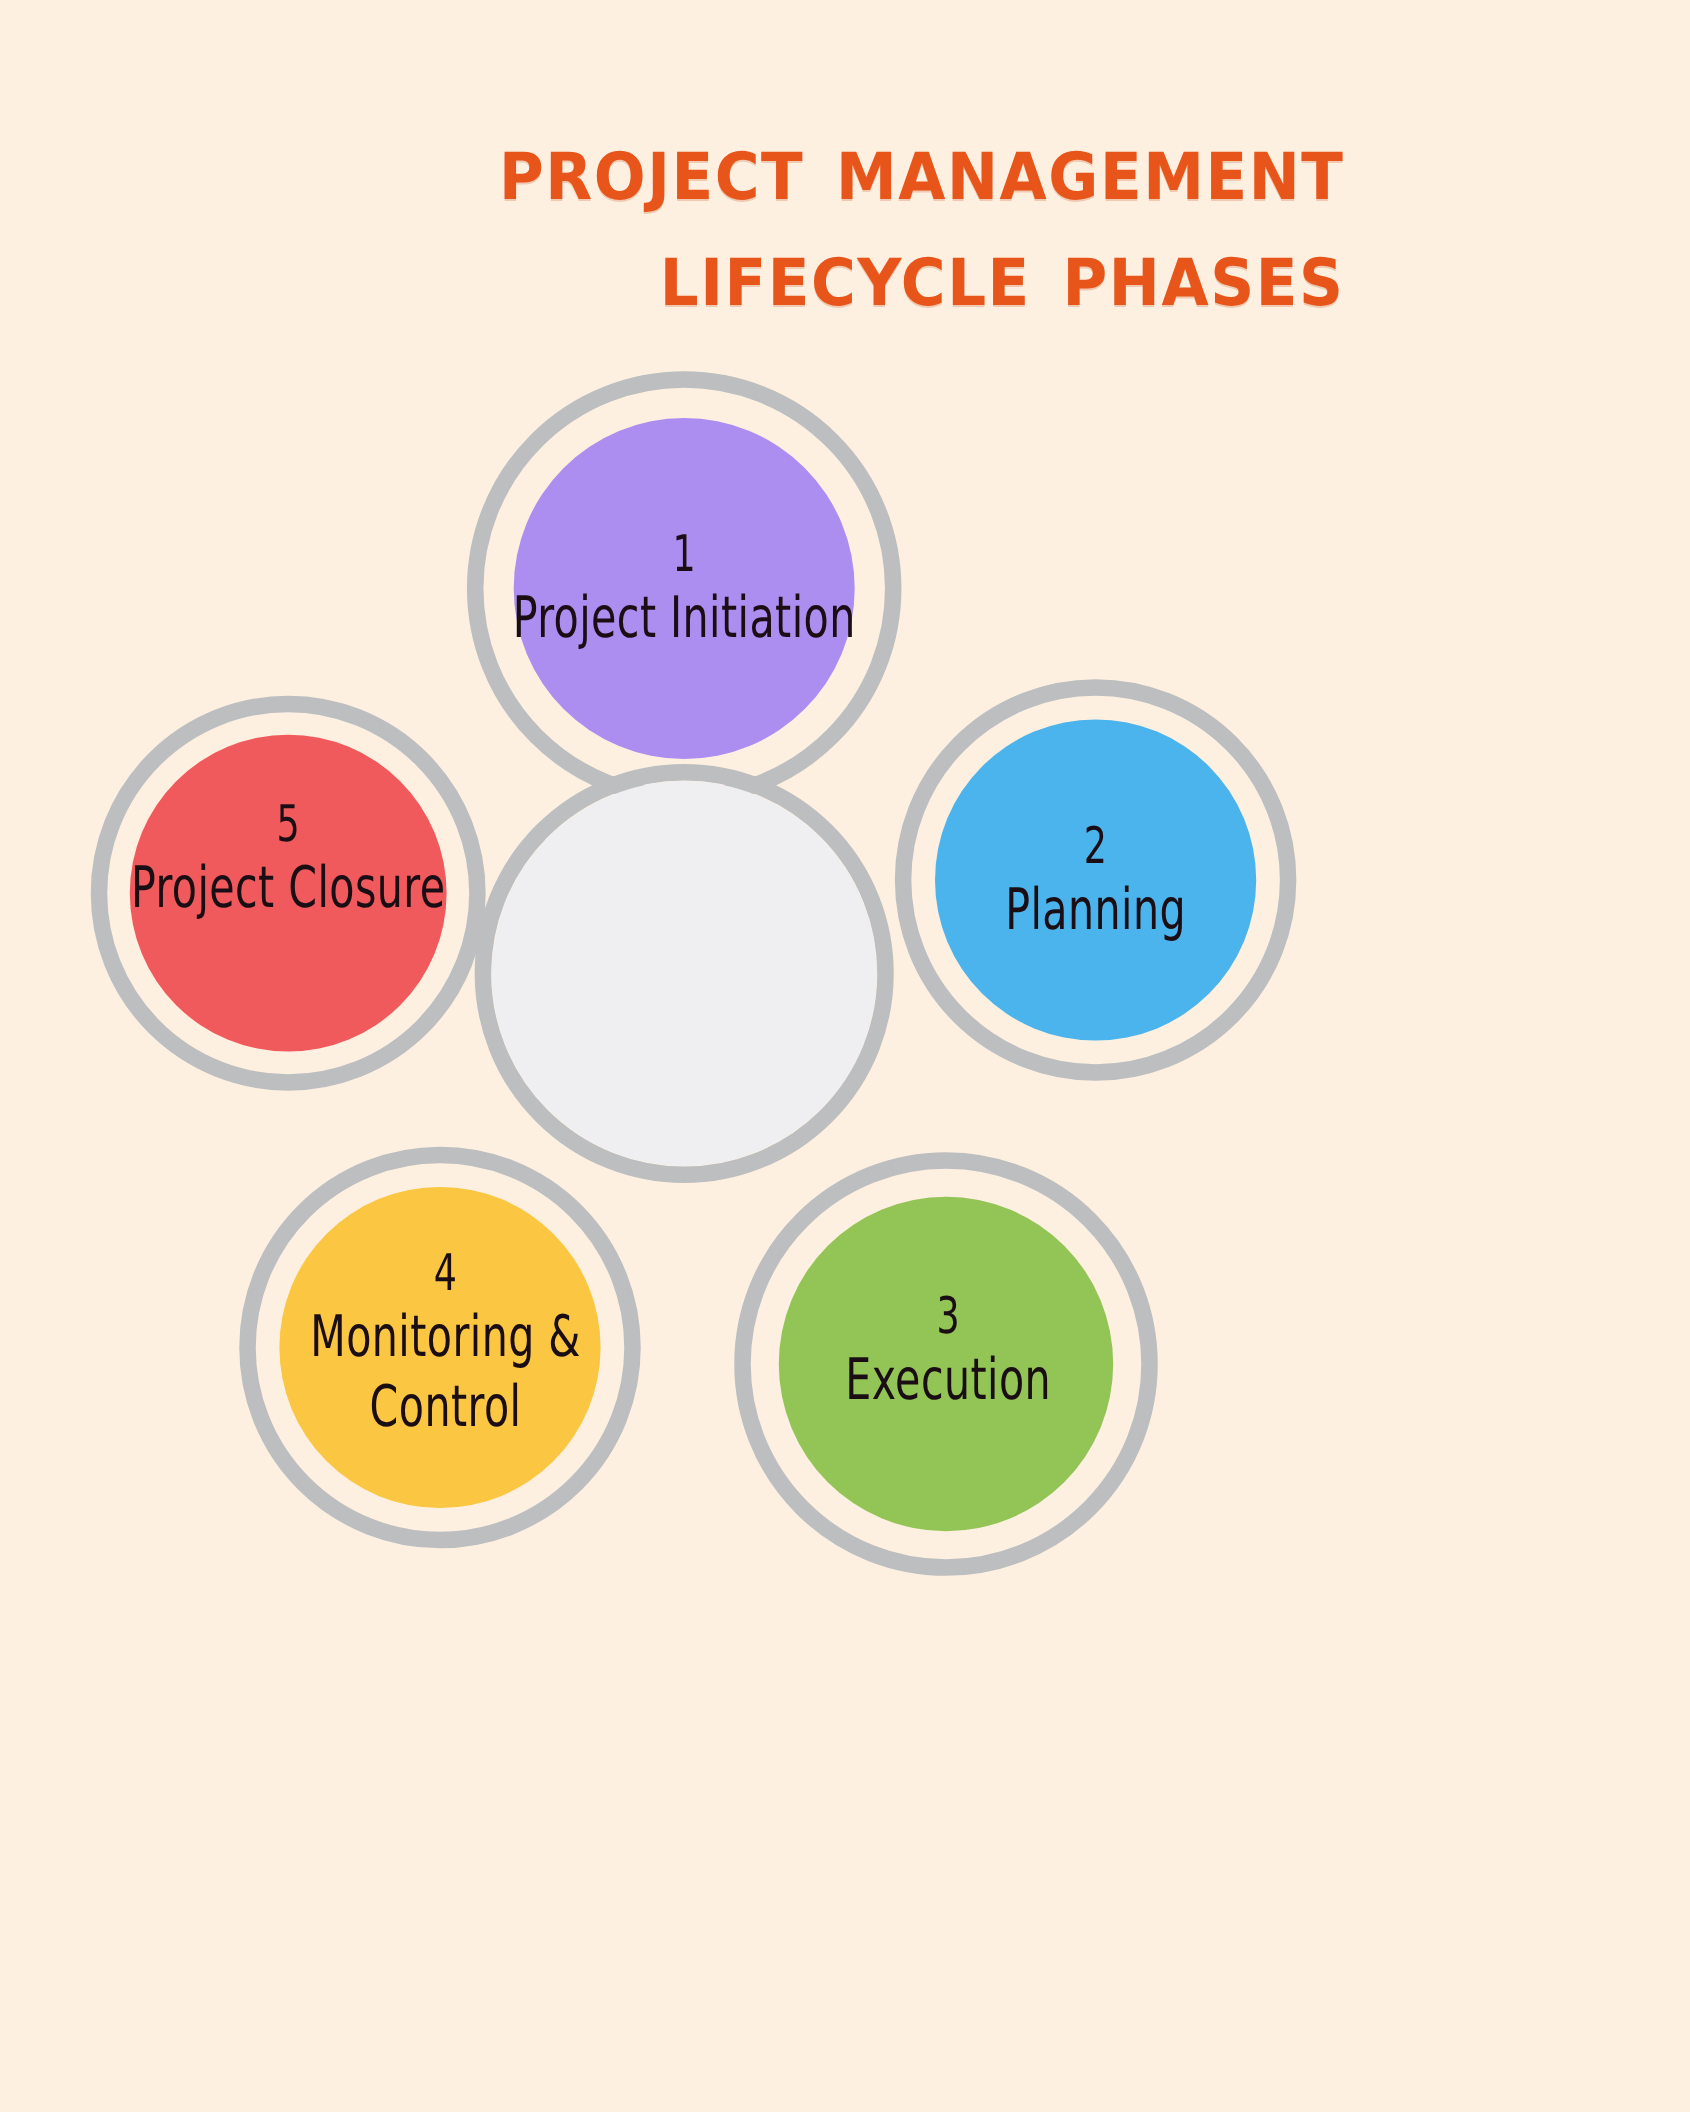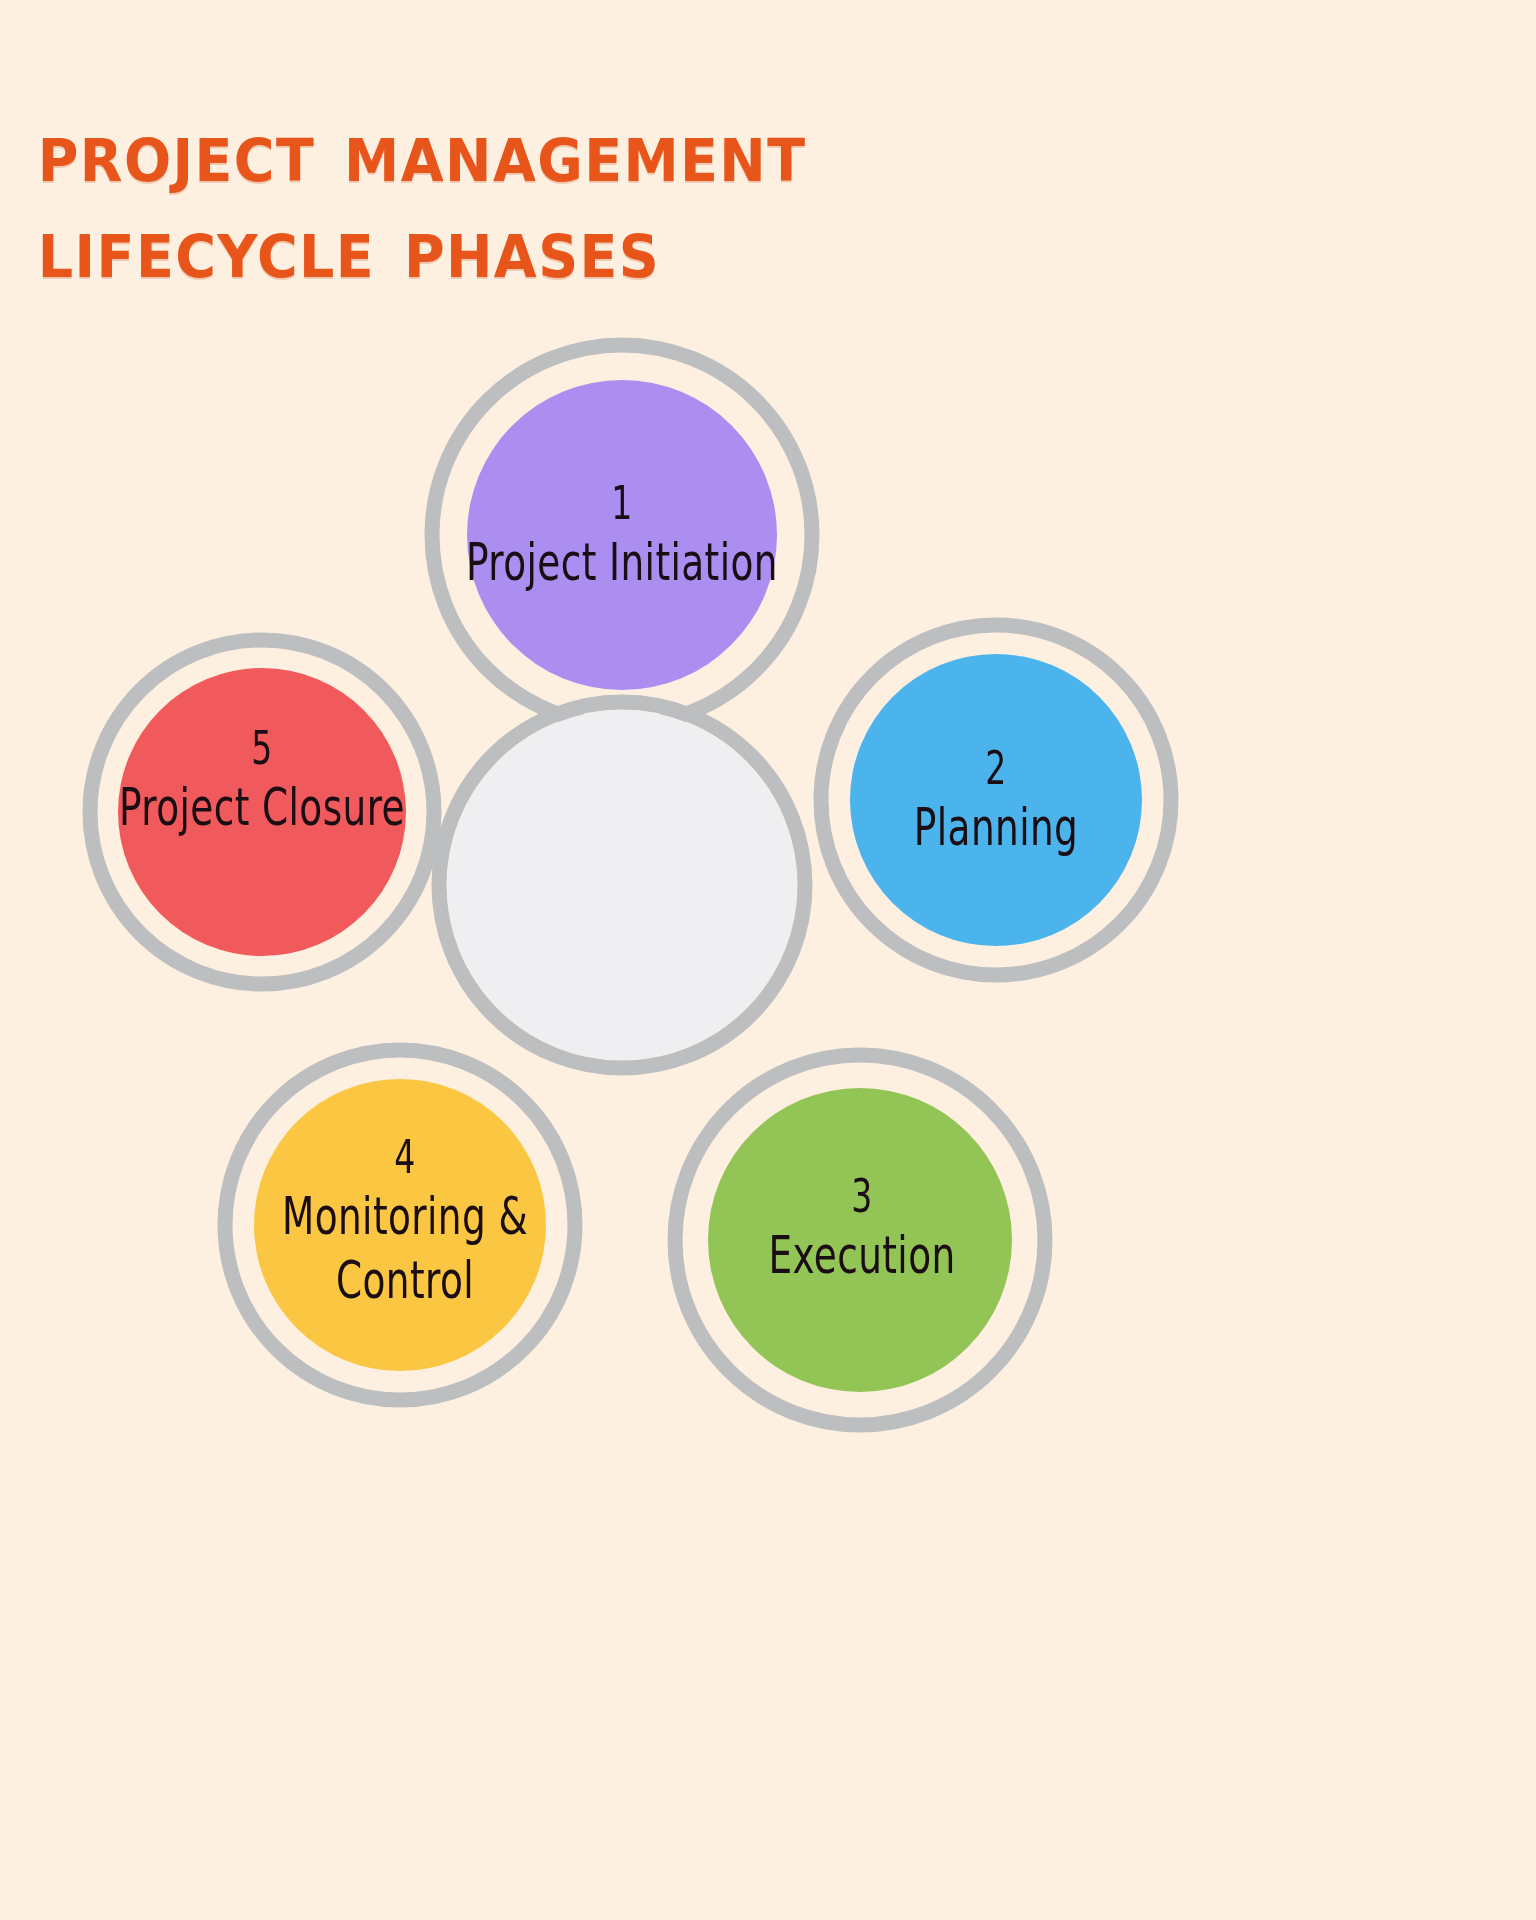--- a/index.html
+++ b/index.html
@@ -14,21 +14,21 @@
     overflow: hidden;
     position: relative;
   }
 
   
   .title-block {
     position: absolute;
     top: 110px;
     left: 0;
     width: 1260px;
-    text-align: left;
+    text-align: right;
     line-height: 1.02;
   }
   .title-line {
     display: block;
     color: #E8551A;
     font-family: "DejaVu Sans", sans-serif;
     font-weight: 700;
     font-size: 84px;
     font-variant: small-caps;
     text-transform: lowercase;

